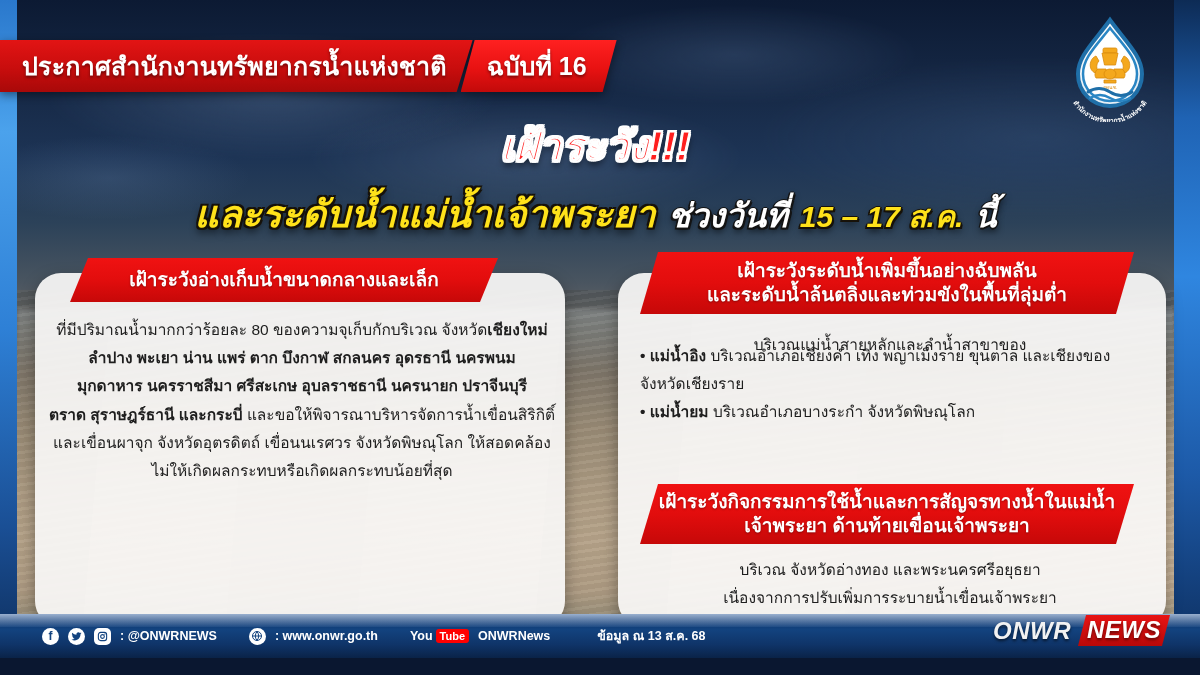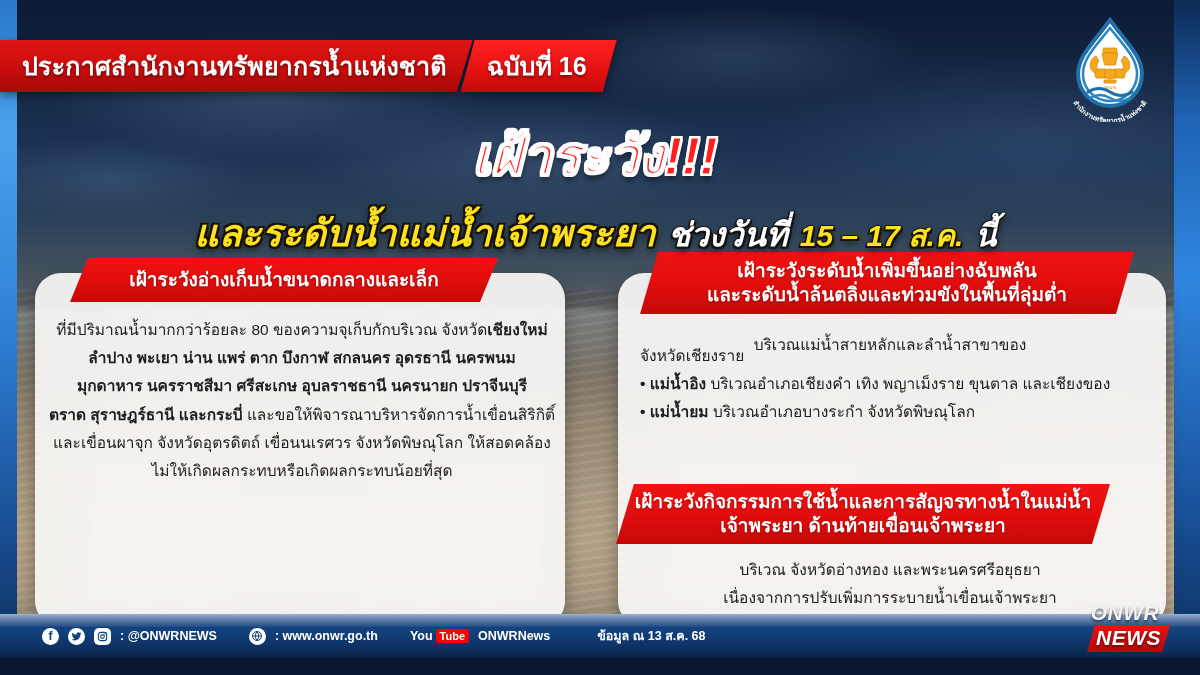--- a/index.html
+++ b/index.html
@@ -111,21 +111,21 @@
   }
 
   
   .headline {
     position: absolute; left: 17px; right: 26px; top: 114px; z-index: 18;
     text-align: center;
   }
   .hl-row { display: flex; align-items: baseline; justify-content: center; gap: 12px; }
   .hl-row.r1 { margin-bottom: 6px; }
   .hl-warn {
-    font-size: 52px; font-weight: 900; font-style: italic;
+    font-size: 40px; font-weight: 900; font-style: italic;
     color: #ff1f1f;
     -webkit-text-stroke: 1px #ffffff;
     text-shadow:
       2px 0 0 #fff, -2px 0 0 #fff, 0 2px 0 #fff, 0 -2px 0 #fff,
       2px 2px 0 #fff, -2px 2px 0 #fff, 2px -2px 0 #fff, -2px -2px 0 #fff,
       0 5px 7px rgba(0,0,0,.7);
     letter-spacing: .5px;
   }
   .hl-yellow {
     font-size: 37px; font-weight: 900; font-style: italic;
@@ -177,21 +177,21 @@
     box-shadow: 0 4px 9px rgba(0,0,0,.38);
     text-align: center;
   }
   .banner .bline {
     color: #fff; font-size: 19px; font-weight: 700; line-height: 1.28;
     text-shadow: 0 1px 2px rgba(0,0,0,.35);
     white-space: nowrap;
   }
   .banner.b-left  { left: 70px;  top: 258px; width: 428px; height: 44px; }
   .banner.b-right { left: 640px; top: 252px; width: 494px; height: 62px; }
-  .banner.b-right2{ left: 616px; top: 484px; width: 494px; height: 60px; }
+  .banner.b-right2{ left: 640px; top: 484px; width: 494px; height: 60px; }
 
   
   .card-body {
     position: absolute; z-index: 15;
     color: #1e1e1e;
     font-size: 15.5px;
     line-height: 1.82;
   }
   .card-body.left  { left: 48px;  top: 316px; width: 508px; text-align: center; }
   .card-body.right { left: 640px; top: 336px; width: 500px; }
@@ -236,25 +236,24 @@
     display: inline-flex; align-items: center; gap: 3px;
   }
   .yt-you { color: #fff; font-size: 12.5px; font-weight: 800; }
   .yt-tube {
     background: #ff0000; color: #fff; font-size: 11px; font-weight: 800;
     padding: 1px 4px; border-radius: 3px;
   }
   .f-date { color: #fff; font-size: 12.5px; font-weight: 700; margin-left: 38px; white-space: nowrap; }
 
   .news-logo {
-    position: absolute; right: 30px; bottom: 6px; z-index: 26;
+    position: absolute; right: 30px; bottom: 12px; z-index: 26;
     display: flex; align-items: center;
-    font-style: italic; font-weight: 900; font-size: 21px;
+    font-style: italic; font-weight: 900; font-size: 24px;
     letter-spacing: .5px;
-    flex-direction: column;
   }
   .nl-onwr {
     color: #f2f2f2;
     text-shadow: 0 2px 3px rgba(0,0,0,.6);
     padding-right: 7px;
   }
   .nl-news {
     color: #fff; background: linear-gradient(180deg,#e81414,#b80808);
     padding: 1px 9px 2px 9px;
     clip-path: polygon(8px 0, 100% 0, calc(100% - 8px) 100%, 0 100%);
@@ -356,26 +355,26 @@
 
   <div class="banner b-right">
     <span class="bline">เฝ้าระวังระดับน้ำเพิ่มขึ้นอย่างฉับพลัน</span>
     <span class="bline">และระดับน้ำล้นตลิ่งและท่วมขังในพื้นที่ลุ่มต่ำ</span>
   </div>
 
   <div class="right-head">บริเวณแม่น้ำสายหลักและลำน้ำสาขาของ</div>
 
   <div class="card-body right">
     <div class="bullets">
-      <div class="b-item">จังหวัดเชียงราย</div>
       <div class="b-item">
         <span class="b-dot">•</span>
         <b class="bold">แม่น้ำอิง</b>
         <span>บริเวณอำเภอเชียงคำ เทิง พญาเม็งราย ขุนตาล และเชียงของ</span>
       </div>
+      <div class="b-item">จังหวัดเชียงราย</div>
       <div class="b-item">
         <span class="b-dot">•</span>
         <b class="bold">แม่น้ำยม</b>
         <span>บริเวณอำเภอบางระกำ จังหวัดพิษณุโลก</span>
       </div>
     </div>
   </div>
 
   <div class="banner b-right2">
     <span class="bline">เฝ้าระวังกิจกรรมการใช้น้ำและการสัญจรทางน้ำในแม่น้ำ</span>

